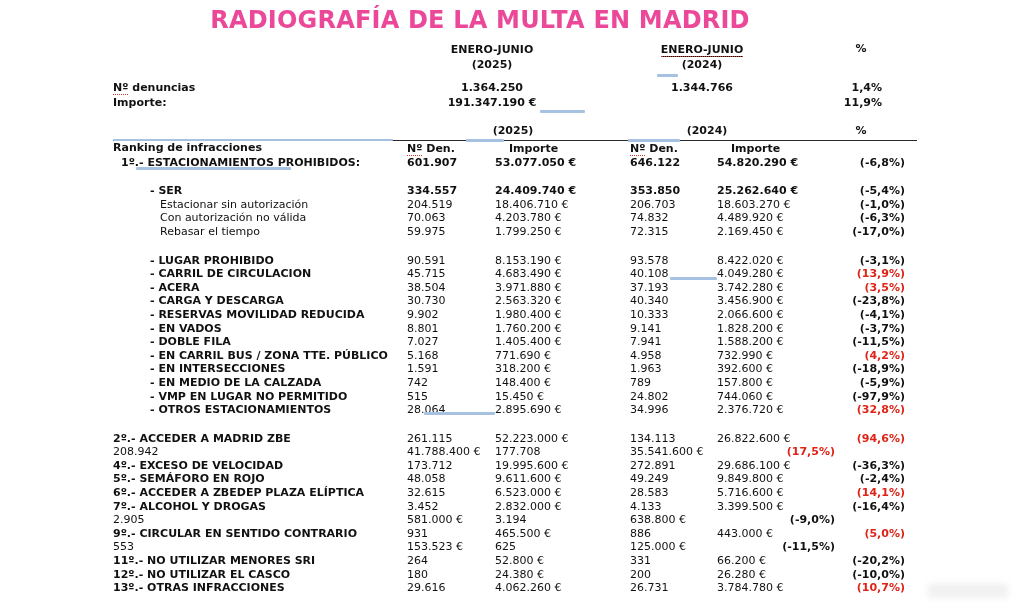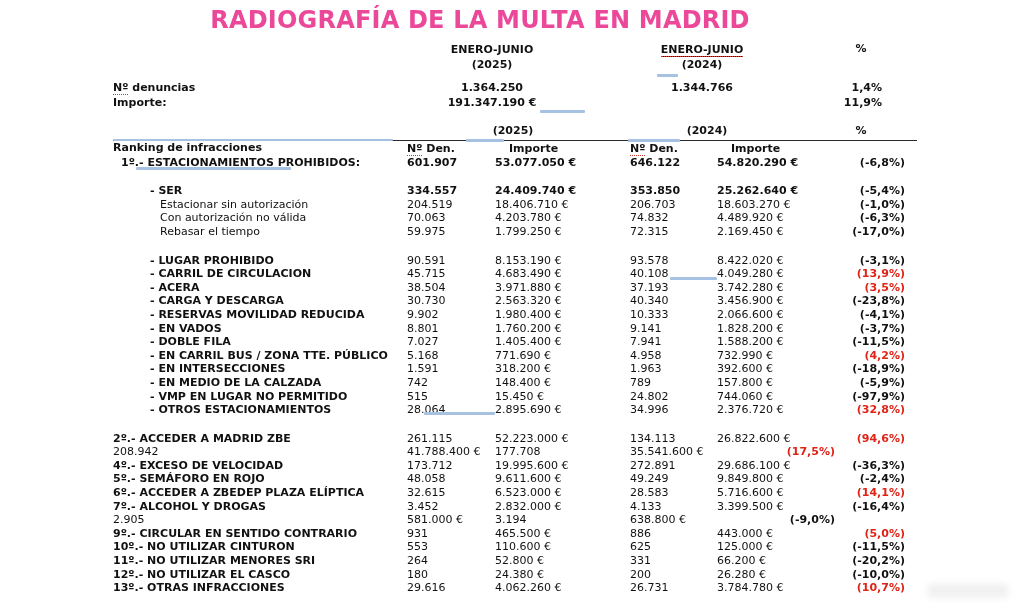--- a/index.html
+++ b/index.html
@@ -286,23 +286,22 @@
         </div>
         <div class="trow rank">
           <span class="c lab">9º.- CIRCULAR EN SENTIDO CONTRARIO</span>
           <span class="c num">931</span>
           <span class="c num">465.500 €</span>
           <span class="c num">886</span>
           <span class="c num">443.000 €</span>
           <span class="c pct red">(5,0%)</span>
         </div>
         <div class="trow rank">
-          <span class="c lab">10º.- NO UTILIZAR CINTURON</span>
           <span class="c num">553</span>
-          <span class="c num">110.600 €</span>
+          <span class="c num">153.523 €</span>
           <span class="c num">625</span>
           <span class="c num">125.000 €</span>
           <span class="c pct">(-11,5%)</span>
         </div>
         <div class="trow rank">
           <span class="c lab">11º.- NO UTILIZAR MENORES SRI</span>
           <span class="c num">264</span>
           <span class="c num">52.800 €</span>
           <span class="c num">331</span>
           <span class="c num">66.200 €</span>

